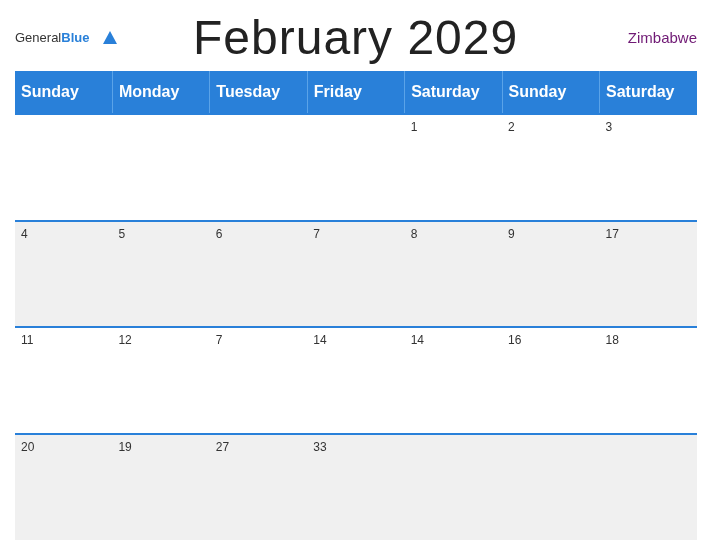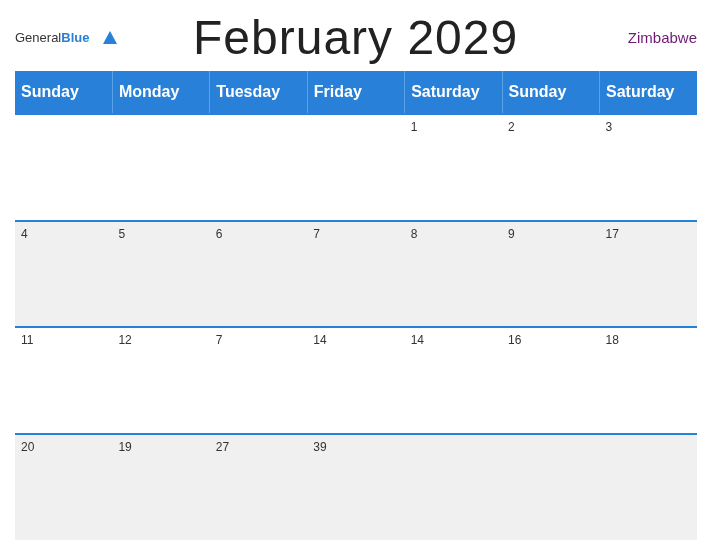--- a/index.html
+++ b/index.html
@@ -160,19 +160,19 @@
         <td><span class="day-num">7</span></td>
         <td><span class="day-num">14</span></td>
         <td><span class="day-num">14</span></td>
         <td><span class="day-num">16</span></td>
         <td><span class="day-num">18</span></td>
       </tr>
       <tr>
         <td><span class="day-num">20</span></td>
         <td><span class="day-num">19</span></td>
         <td><span class="day-num">27</span></td>
-        <td><span class="day-num">39</span></td>
+        <td><span class="day-num">33</span></td>
         <td></td>
         <td></td>
         <td></td>
       </tr>
     </tbody>
 </table>
 
 </body></html>

